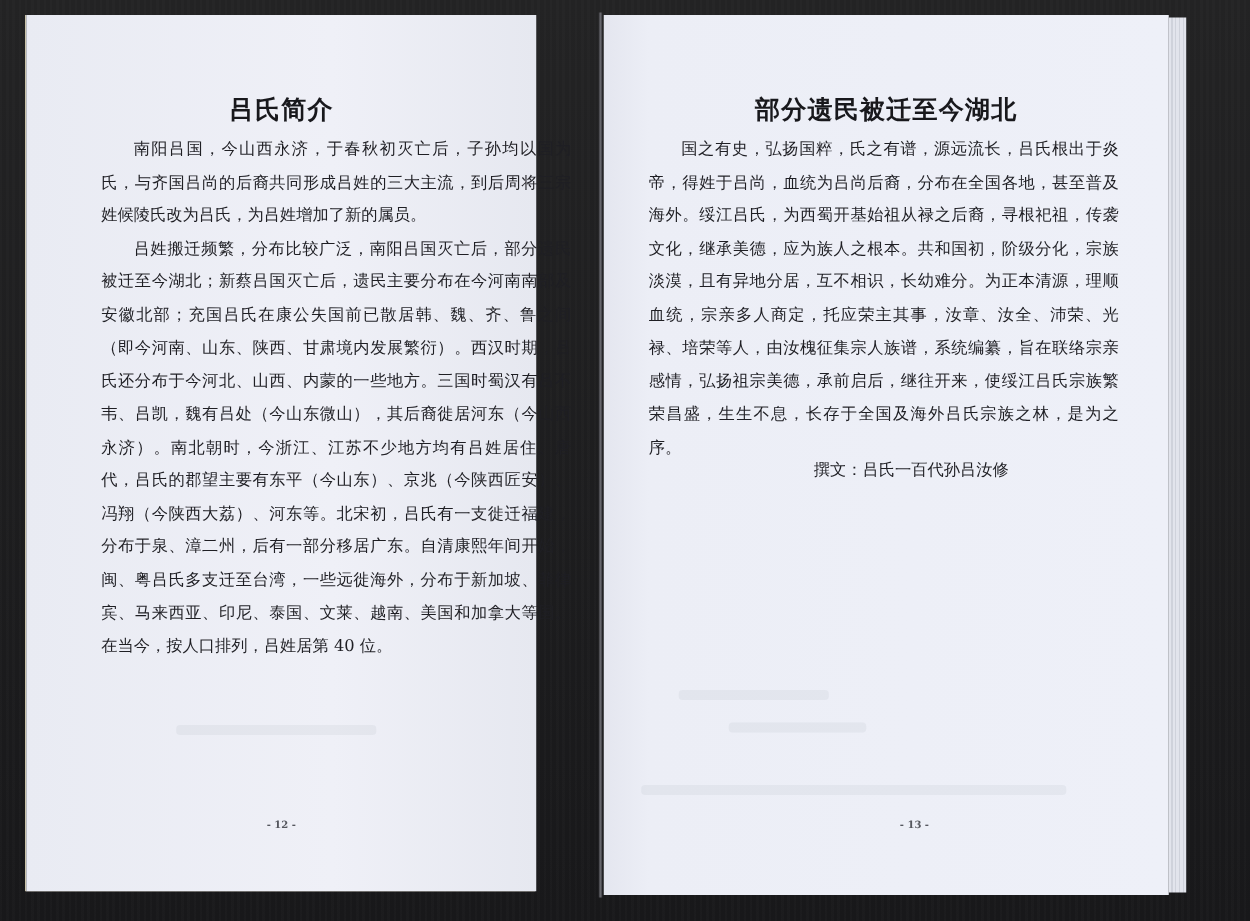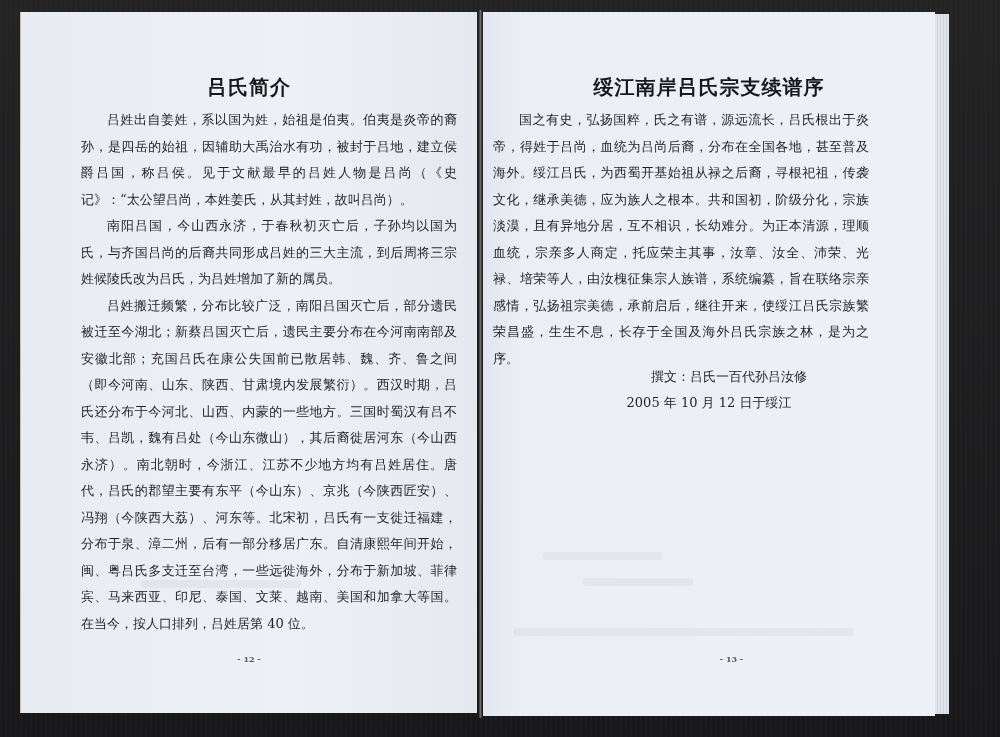--- a/index.html
+++ b/index.html
@@ -15,21 +15,21 @@
         repeating-linear-gradient(90deg, rgba(255,255,255,0.015) 0 2px, rgba(0,0,0,0) 2px 5px),
         linear-gradient(180deg, #232324, #18181a);
     }
     .page {
       position: absolute;
       background: #eceef6;
       color: #1d1d22;
       box-sizing: border-box;
     }
     .page.left {
-      left: 21px; top: 12px; width: 456px; height: 701px;
+      left: 21px; top: 12px; width: 408px; height: 701px;
       background: linear-gradient(90deg, #e9ebf3 0%, #eff0f7 60%, #e6e8f0 100%);
       box-shadow: -1px 0 0 #c9c2a8;
     }
     .page.right {
       left: 483px; top: 12px; width: 452px; height: 704px;
       background: linear-gradient(90deg, #e4e6ef 0%, #eceef6 8%, #eef0f8 100%);
     }
     .page-stack {
       position: absolute; left: 935px; top: 14px; width: 14px; height: 700px;
       background: repeating-linear-gradient(90deg, #e2e4ec 0 2px, #cfd2db 2px 3px);
@@ -67,35 +67,33 @@
   </style>
 </head>
 <body>
 
 <div class="bg-texture"></div>
 
 <div class="page left">
   <div class="ghost" style="left:120px; top:568px; width:160px;"></div>
   <div class="title" style="top:62px;">吕氏简介</div>
   <div class="body-text" style="left:60px; top:95px; width:376px;">
-    <p>吕姓出自姜姓，系以国为姓，始祖是伯夷。伯夷是炎帝的裔孙，是四岳的始祖，因辅助大禹治水有功，被封于吕地，建立侯爵吕国，称吕侯。见于文献最早的吕姓人物是吕尚（《史记》：“太公望吕尚，本姓姜氏，从其封姓，故叫吕尚）。</p>
     <p>南阳吕国，今山西永济，于春秋初灭亡后，子孙均以国为氏，与齐国吕尚的后裔共同形成吕姓的三大主流，到后周将三宗姓候陵氏改为吕氏，为吕姓增加了新的属员。</p>
     <p>吕姓搬迁频繁，分布比较广泛，南阳吕国灭亡后，部分遗民被迁至今湖北；新蔡吕国灭亡后，遗民主要分布在今河南南部及安徽北部；充国吕氏在康公失国前已散居韩、魏、齐、鲁之间（即今河南、山东、陕西、甘肃境内发展繁衍）。西汉时期，吕氏还分布于今河北、山西、内蒙的一些地方。三国时蜀汉有吕不韦、吕凯，魏有吕处（今山东微山），其后裔徙居河东（今山西永济）。南北朝时，今浙江、江苏不少地方均有吕姓居住。唐代，吕氏的郡望主要有东平（今山东）、京兆（今陕西匠安）、冯翔（今陕西大荔）、河东等。北宋初，吕氏有一支徙迁福建，分布于泉、漳二州，后有一部分移居广东。自清康熙年间开始，闽、粤吕氏多支迁至台湾，一些远徙海外，分布于新加坡、菲律宾、马来西亚、印尼、泰国、文莱、越南、美国和加拿大等国。在当今，按人口排列，吕姓居第 40 位。</p>
   </div>
   <div class="page-num" style="top:642px;">- 12 -</div>
 </div>
 
 <div class="spine"></div>
 
 <div class="page right">
   <div class="ghost" style="left:60px; top:540px; width:120px;"></div>
   <div class="ghost" style="left:100px; top:566px; width:110px;"></div>
   <div class="ghost" style="left:30px; top:616px; width:340px;"></div>
-  <div class="title" style="top:62px;">绥江南岸吕氏宗支续谱序</div>
-  <div class="body-text" style="left:10px; top:95px; width:376px;">
+  <div class="title" style="top:62px;">部分遗民被迁至今湖北</div>
+  <div class="body-text" style="left:36px; top:95px; width:376px;">
     <p>国之有史，弘扬国粹，氏之有谱，源远流长，吕氏根出于炎帝，得姓于吕尚，血统为吕尚后裔，分布在全国各地，甚至普及海外。绥江吕氏，为西蜀开基始祖从禄之后裔，寻根祀祖，传袭文化，继承美德，应为族人之根本。共和国初，阶级分化，宗族淡漠，且有异地分居，互不相识，长幼难分。为正本清源，理顺血统，宗亲多人商定，托应荣主其事，汝章、汝全、沛荣、光禄、培荣等人，由汝槐征集宗人族谱，系统编纂，旨在联络宗亲感情，弘扬祖宗美德，承前启后，继往开来，使绥江吕氏宗族繁荣昌盛，生生不息，长存于全国及海外吕氏宗族之林，是为之序。</p>
   </div>
   <div class="sig" style="top:352px;padding-left:40px;">撰文：吕氏一百代孙吕汝修</div>
-  <div class="sig" style="top:378px;">2005 年 10 月 12 日于绥江</div>
   <div class="page-num" style="top:642px;padding-left:45px;">- 13 -</div>
 </div>
 
 <div class="page-stack"></div>
 
 </body></html>

